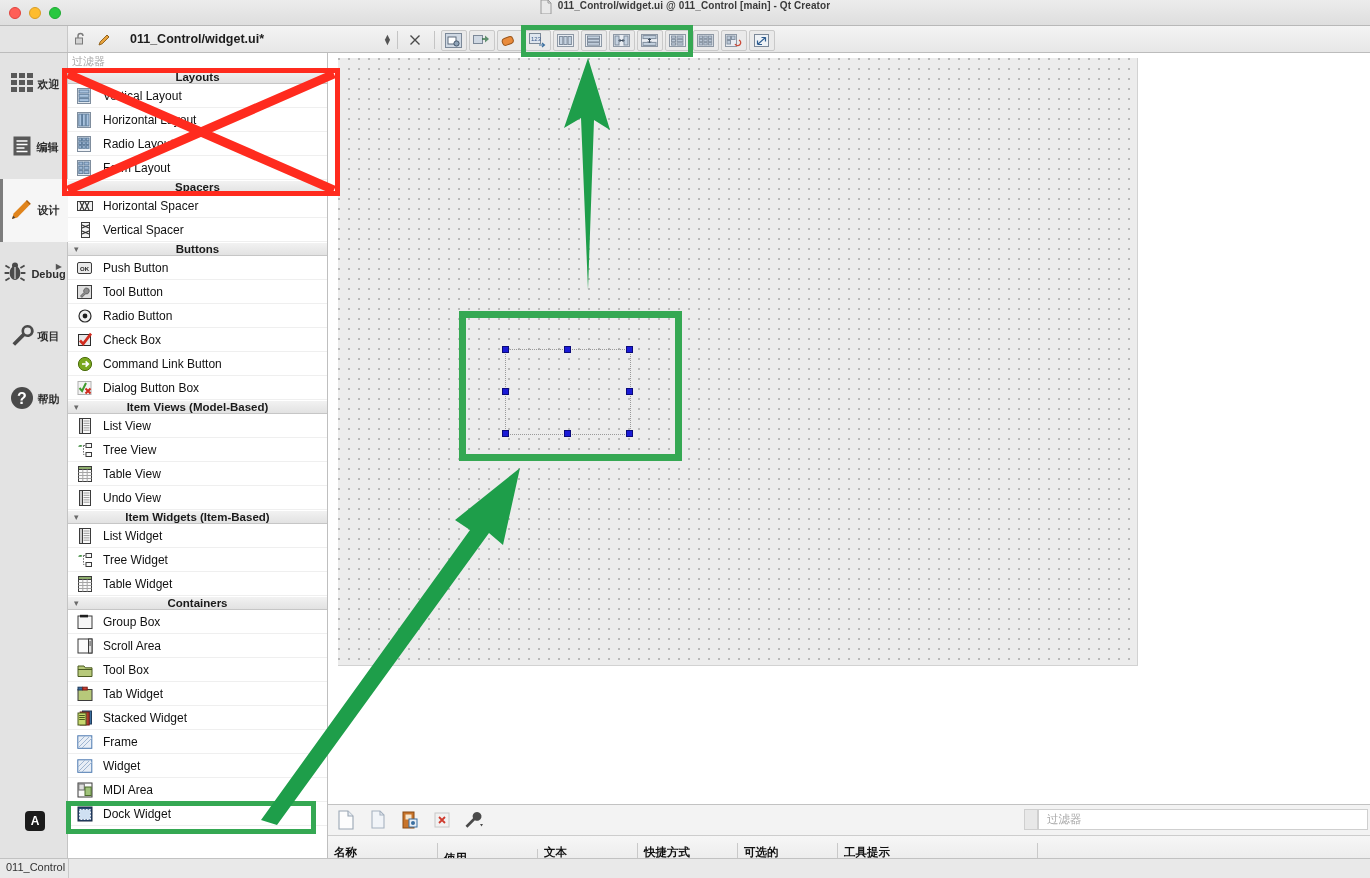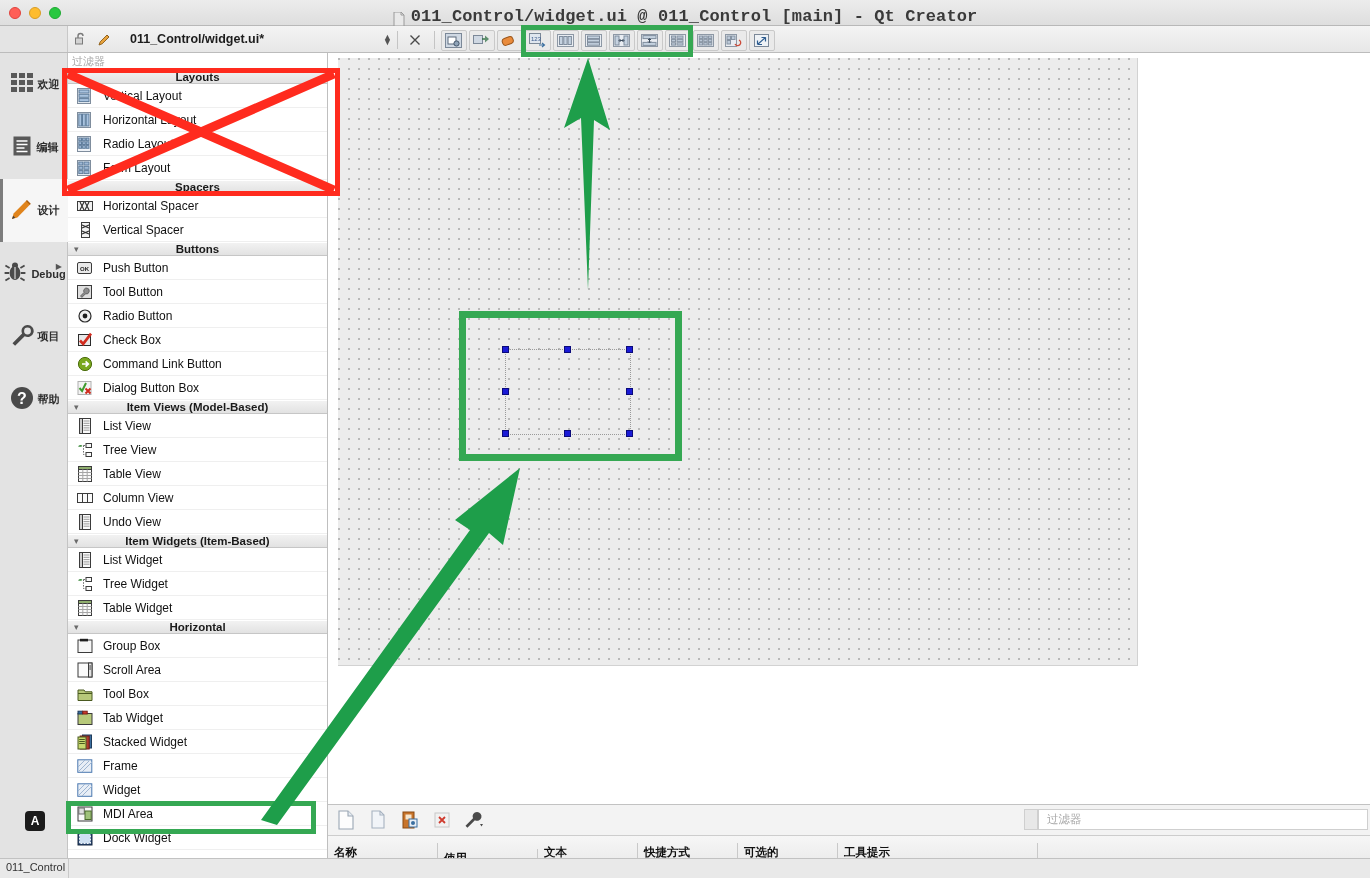--- a/index.html
+++ b/index.html
@@ -19,22 +19,22 @@
     border-bottom:1px solid #b8b8b8;
     display:flex; align-items:center;
   }
   #traffic{ display:flex; gap:8px; margin-left:9px; }
   .tl{ width:12px; height:12px; border-radius:50%; }
   .tl-r{ background:#ff5f57; border:1px solid #e0443e;}
   .tl-y{ background:#febc2e; border:1px solid #d89d26;}
   .tl-g{ background:#28c840; border:1px solid #1faa33;}
   #title-center{
     position:absolute; left:0; right:0; top:0; height:26px;
-    display:flex; align-items:flex-end; justify-content:center;
-    font-size:17px; font-weight:bold; color:#3a3a3a; letter-spacing:.1px;font-family:Liberation Mono, monospace;
+    display:flex; align-items:flex-start; justify-content:center;
+    font-size:10px; font-weight:bold; color:#3a3a3a; letter-spacing:.1px;
   }
   #title-doc-icon{ margin-right:6px; display:flex; }
 
   
   #editbar{
     position:absolute; left:0; top:26px; width:1370px; height:27px;
     background:linear-gradient(#f4f4f4,#e7e7e7);
     border-bottom:1px solid #bcbcbc;
     display:flex; align-items:center;
   }
@@ -606,31 +606,20 @@
             <g stroke="#a5a5a5">
               <path d="M1.5 6.5h13M1.5 9.5h13M1.5 12.5h13M5.8 3.5v12M10.2 3.5v12"></path>
             </g>
           </svg>
         </span>
         <span class="wb-item-label">Table View</span>
       </div>
       <div class="wb-item">
         <span class="wi">
           <svg width="17" height="16" viewBox="0 0 17 16">
-            <rect x=".5" y="3.5" width="15" height="9" fill="#fafafa" stroke="#3b3b3b"></rect>
-            <g stroke="#3b3b3b">
-              <path d="M5.5 3.5v9M10.5 3.5v9"></path>
-            </g>
-          </svg>
-        </span>
-        <span class="wb-item-label">Column View</span>
-      </div>
-      <div class="wb-item">
-        <span class="wi">
-          <svg width="17" height="16" viewBox="0 0 17 16">
             <rect x="2.5" y=".5" width="11" height="15" fill="#fafafa" stroke="#3b3b3b"></rect>
             <rect x="2.5" y=".5" width="3" height="15" fill="#cfcfcf" stroke="#3b3b3b"></rect>
             <g stroke="#9a9a9a">
               <path d="M6.5 3h6M6.5 5.3h6M6.5 7.6h6M6.5 9.9h6M6.5 12.2h6"></path>
             </g>
           </svg>
         </span>
         <span class="wb-item-label">Undo View</span>
       </div>
       <div class="wb-group">
@@ -669,21 +658,21 @@
             <rect x="1.5" y=".5" width="13" height="3" fill="#8fae6e" stroke="#3b3b3b"></rect>
             <g stroke="#a5a5a5">
               <path d="M1.5 6.5h13M1.5 9.5h13M1.5 12.5h13M5.8 3.5v12M10.2 3.5v12"></path>
             </g>
           </svg>
         </span>
         <span class="wb-item-label">Table Widget</span>
       </div>
       <div class="wb-group">
         <span class="wb-chev">▾</span>
-        <span class="wb-group-label">Horizontal</span>
+        <span class="wb-group-label">Containers</span>
       </div>
       <div class="wb-item">
         <span class="wi">
           <svg width="17" height="16" viewBox="0 0 17 16">
             <rect x="1" y="2" width="14" height="12.5" fill="#f6f6f6" stroke="#3b3b3b"></rect>
             <rect x="3" y=".8" width="8" height="2.6" fill="#1f1f1f"></rect>
           </svg>
         </span>
         <span class="wb-item-label">Group Box</span>
       </div>

